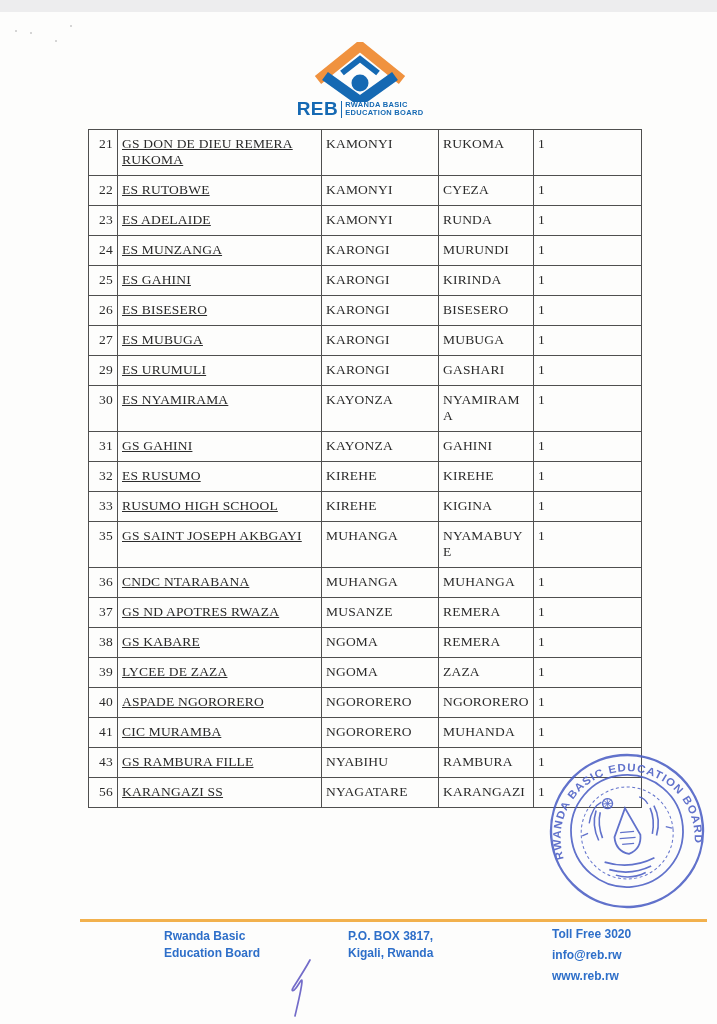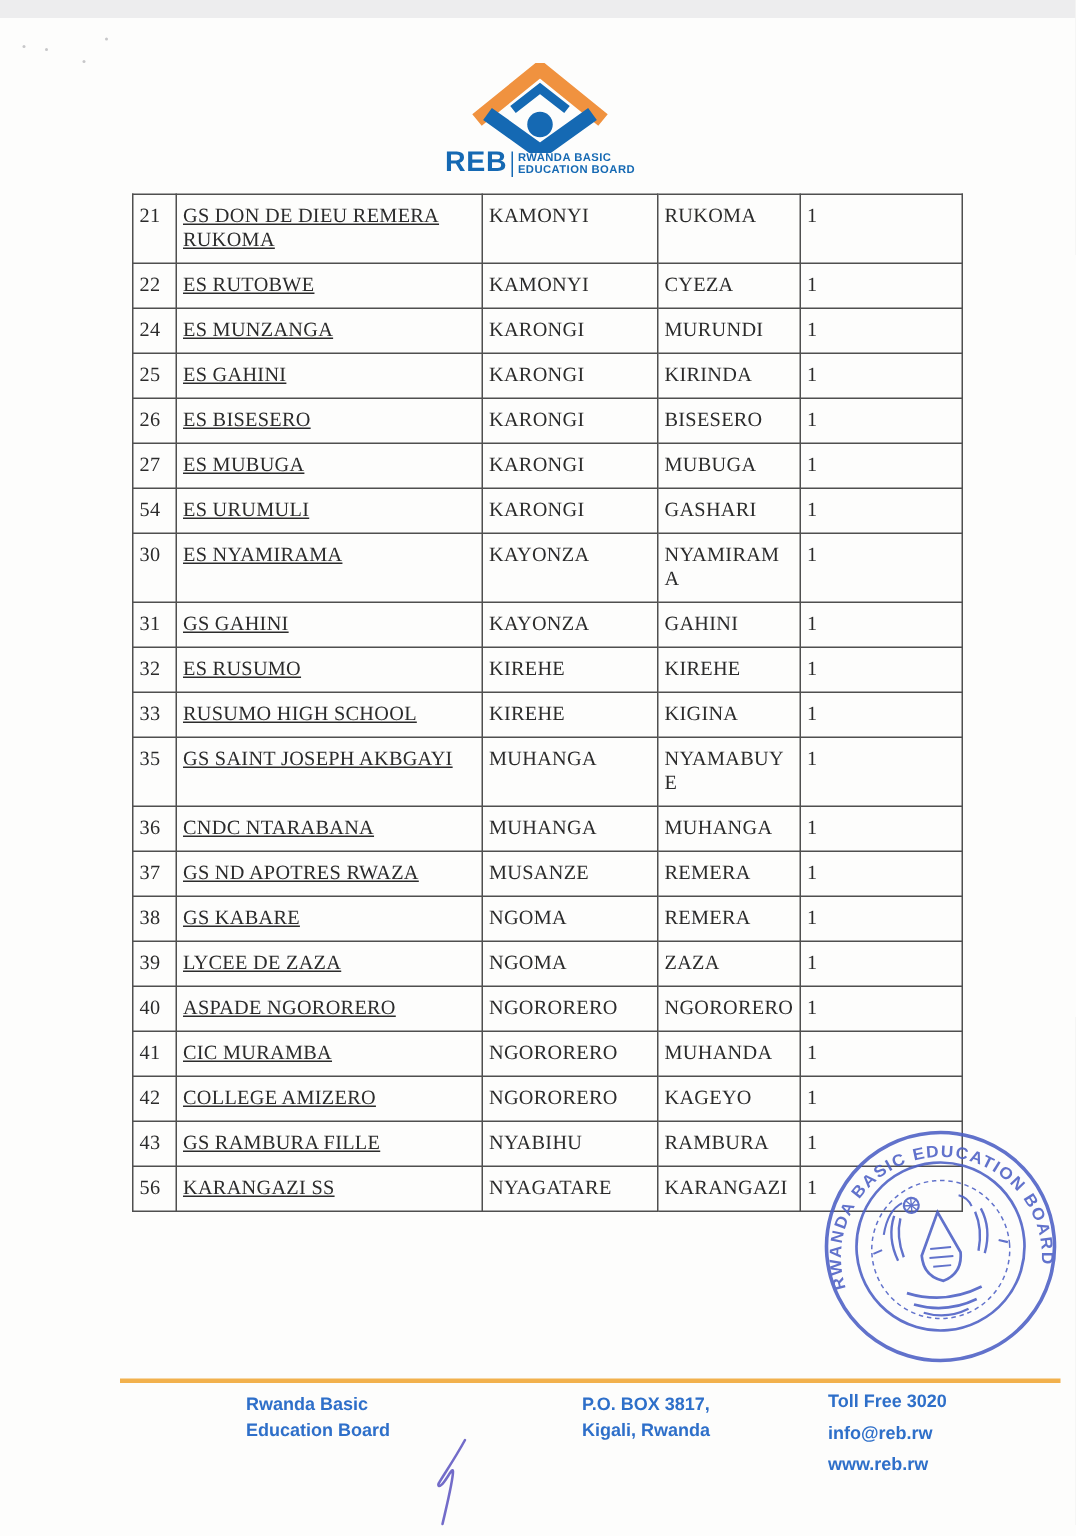--- a/index.html
+++ b/index.html
@@ -31,37 +31,37 @@
   table.schools {
     position:absolute; top:129px; left:88px; width:553px;
     border-collapse:collapse; table-layout:fixed;
     font-size:13.5px; color:#2b2b2b;
   }
   table.schools td {
     border:1px solid #4f4f4f; vertical-align:top;
     padding:6px 4px 7px 4px; line-height:16px;
     letter-spacing:0.2px; overflow:hidden;
   }
-  td.c-num    { padding-right:3px; padding-left:1px; }
+  td.c-num    { text-align:right; padding-right:3px; padding-left:1px; }
   td.c-school { padding-left:3px;text-decoration:underline; }
   td.c-district { padding-left:8px; }
   td.c-sector { padding-left:6px; word-break:break-all; }
   td.c-count  { padding-left:8px; }
 
   
   .stamp { position:absolute; top:750px; left:546px; opacity:0.88; transform:rotate(-5deg); }
 
   
   .footer-line { position:absolute; top:919px; left:80px; width:627px; height:2.5px; background:#f2b14d; }
   .footer-block {
     position:absolute; font-family:"Liberation Sans", sans-serif;
     font-weight:bold; font-size:12px; color:#2e6fc9; line-height:17px;
   }
   .footer-org     { top:928px; left:164px; }
-  .footer-address { top:928px; left:348px;margin-left:40px; }
+  .footer-address { top:928px; left:348px; }
   .footer-contact { top:924px; left:540px; line-height:21px;margin-left:12px; }
 
   .pen-mark { position:absolute; top:957px; left:286px; }
 </style>
 </head>
 <body>
 
 <div class="page">
 
   <div class="scan-strip"></div>
@@ -106,20 +106,27 @@
     </tr>
 
     <tr>
       <td class="c-num">22</td>
       <td class="c-school">ES RUTOBWE</td>
       <td class="c-district">KAMONYI</td>
       <td class="c-sector">CYEZA</td>
       <td class="c-count">1</td>
     </tr>
 
+    <tr>
+      <td class="c-num">23</td>
+      <td class="c-school">ES ADELAIDE</td>
+      <td class="c-district">KAMONYI</td>
+      <td class="c-sector">RUNDA</td>
+      <td class="c-count">1</td>
+    </tr>
 
     <tr>
       <td class="c-num">24</td>
       <td class="c-school">ES MUNZANGA</td>
       <td class="c-district">KARONGI</td>
       <td class="c-sector">MURUNDI</td>
       <td class="c-count">1</td>
     </tr>
 
     <tr>
@@ -141,21 +148,21 @@
     <tr>
       <td class="c-num">27</td>
       <td class="c-school">ES MUBUGA</td>
       <td class="c-district">KARONGI</td>
       <td class="c-sector">MUBUGA</td>
       <td class="c-count">1</td>
     </tr>
 
 
     <tr>
-      <td class="c-num">54</td>
+      <td class="c-num">29</td>
       <td class="c-school">ES URUMULI</td>
       <td class="c-district">KARONGI</td>
       <td class="c-sector">GASHARI</td>
       <td class="c-count">1</td>
     </tr>
 
     <tr>
       <td class="c-num">30</td>
       <td class="c-school">ES NYAMIRAMA</td>
       <td class="c-district">KAYONZA</td>
@@ -237,27 +244,20 @@
     </tr>
 
     <tr>
       <td class="c-num">41</td>
       <td class="c-school">CIC MURAMBA</td>
       <td class="c-district">NGORORERO</td>
       <td class="c-sector">MUHANDA</td>
       <td class="c-count">1</td>
     </tr>
 
-    <tr>
-      <td class="c-num">42</td>
-      <td class="c-school">COLLEGE AMIZERO</td>
-      <td class="c-district">NGORORERO</td>
-      <td class="c-sector">KAGEYO</td>
-      <td class="c-count">1</td>
-    </tr>
 
     <tr>
       <td class="c-num">43</td>
       <td class="c-school">GS RAMBURA FILLE</td>
       <td class="c-district">NYABIHU</td>
       <td class="c-sector">RAMBURA</td>
       <td class="c-count">1</td>
     </tr>
 
     <tr>

